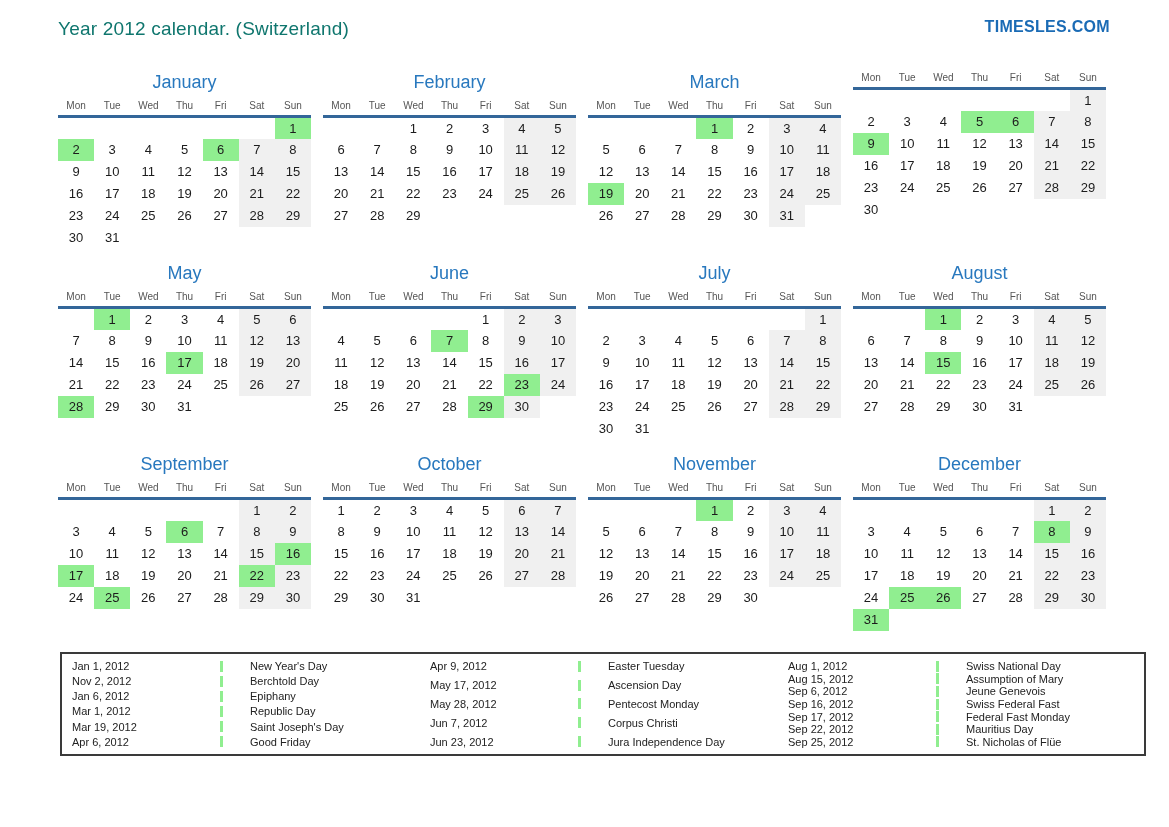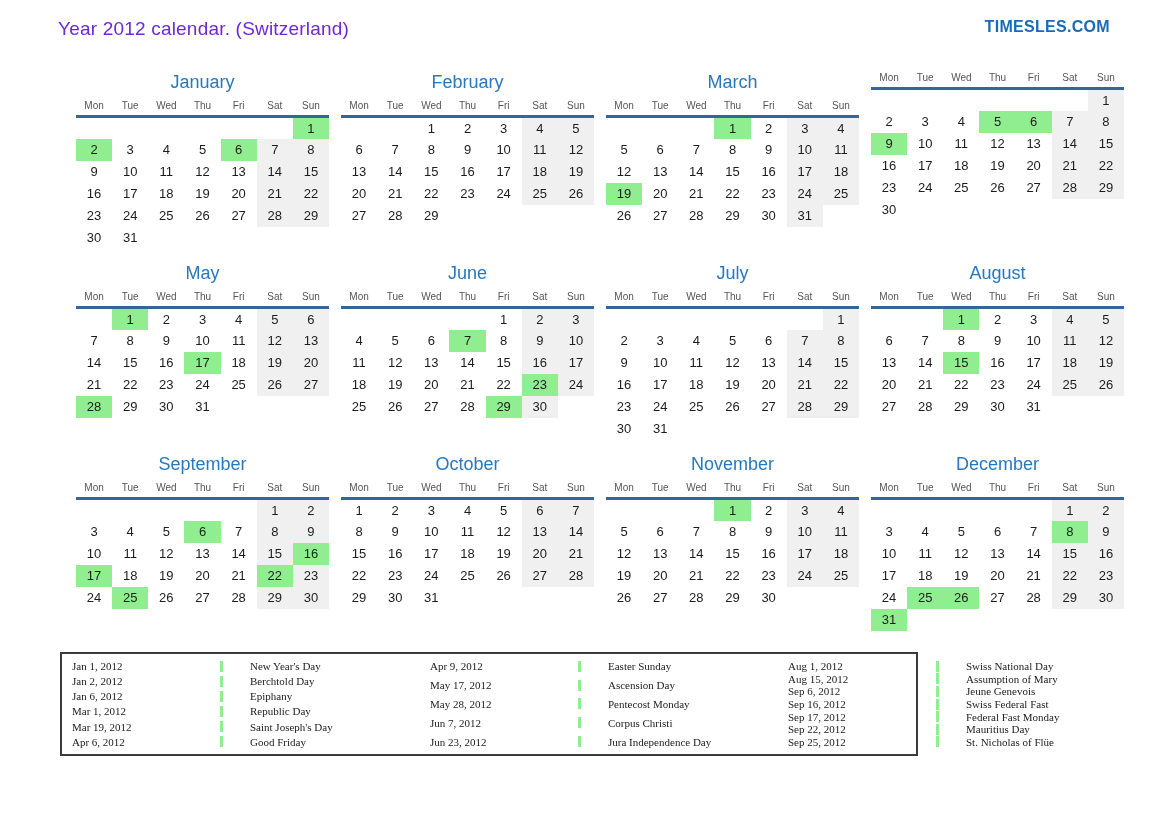--- a/index.html
+++ b/index.html
@@ -11,44 +11,43 @@
     --ink:#1c1c1c;
   }
   *{box-sizing:border-box;}
   html,body{margin:0;padding:0;}
   body{
     width:1169px;height:827px;position:relative;background:#ffffff;
     font-family:"Liberation Sans","DejaVu Sans",sans-serif;color:var(--ink);
     overflow:hidden;
   }
   .page-header{position:absolute;left:58px;right:59px;top:18px;display:flex;justify-content:space-between;align-items:flex-start;}
-  .page-title{font-size:19px;color:#6d28d9;letter-spacing:.2px;}
+  .page-title{font-size:19px;color:#0f766e;letter-spacing:.2px;}
   .site-link{font-size:16px;font-weight:bold;color:var(--link-blue);text-decoration:none;letter-spacing:.3px;}
   .months-grid{
-    position:absolute;left:76px;top:72px;
+    position:absolute;left:58px;top:72px;
     display:grid;grid-template-columns:repeat(4,253px);column-gap:10px;row-gap:16px;gap:12px;
   }
   .month{width:253px;height:179px;}
   .month-title{text-align:center;font-size:18px;color:var(--title-blue);margin-bottom:7px;}
   table.month-table{border-collapse:collapse;width:253px;table-layout:fixed;}
   table.month-table th{
     font-size:10px;font-weight:normal;color:#555;padding:0 0 4px 0;
     border-bottom:3px solid var(--line-blue);text-align:center;
   }
   table.month-table td{
     width:36px;height:22px;padding:0;text-align:center;font-size:13px;color:var(--ink);
   }
   td.we{background:var(--we);}
   td.hl{background:var(--hl);}
   .legend{
-    position:absolute;left:60px;top:652px;width:858px;height:104px;
+    position:absolute;left:60px;top:652px;width:1086px;height:104px;
     border:2px solid #3a3a3a;background:#fff;
     display:flex;
     padding:6px 10px 6px 10px;
-    font-family:Liberation Serif, serif;
   }
   .legend-group{display:flex;flex-direction:column;justify-content:space-between;}
   .legend-row{display:flex;align-items:center;height:12.8px;font-size:11px;line-height:12px;}
   .legend-date{width:148px;color:#222;}
   .legend-marker{display:inline-block;width:3px;height:11px;background:var(--hl);margin-right:7px;flex:none;}
   .legend-name{color:#222;width:180px;white-space:nowrap;margin-left:20px;}
 </style>
 </head>
 <body>
 
@@ -924,21 +923,21 @@
   </div>
 
 <div class="legend">
     <div class="legend-group">
       <div class="legend-row">
         <span class="legend-date">Jan 1, 2012</span>
         <span class="legend-marker"></span>
         <span class="legend-name">New Year's Day</span>
       </div>
       <div class="legend-row">
-        <span class="legend-date">Jan 2, 2012</span>
+        <span class="legend-date">Nov 2, 2012</span>
         <span class="legend-marker"></span>
         <span class="legend-name">Berchtold Day</span>
       </div>
       <div class="legend-row">
         <span class="legend-date">Jan 6, 2012</span>
         <span class="legend-marker"></span>
         <span class="legend-name">Epiphany</span>
       </div>
       <div class="legend-row">
         <span class="legend-date">Mar 1, 2012</span>
@@ -953,21 +952,21 @@
       <div class="legend-row">
         <span class="legend-date">Apr 6, 2012</span>
         <span class="legend-marker"></span>
         <span class="legend-name">Good Friday</span>
       </div>
     </div>
     <div class="legend-group">
       <div class="legend-row">
         <span class="legend-date">Apr 9, 2012</span>
         <span class="legend-marker"></span>
-        <span class="legend-name">Easter Sunday</span>
+        <span class="legend-name">Easter Tuesday</span>
       </div>
       <div class="legend-row">
         <span class="legend-date">May 17, 2012</span>
         <span class="legend-marker"></span>
         <span class="legend-name">Ascension Day</span>
       </div>
       <div class="legend-row">
         <span class="legend-date">May 28, 2012</span>
         <span class="legend-marker"></span>
         <span class="legend-name">Pentecost Monday</span>

